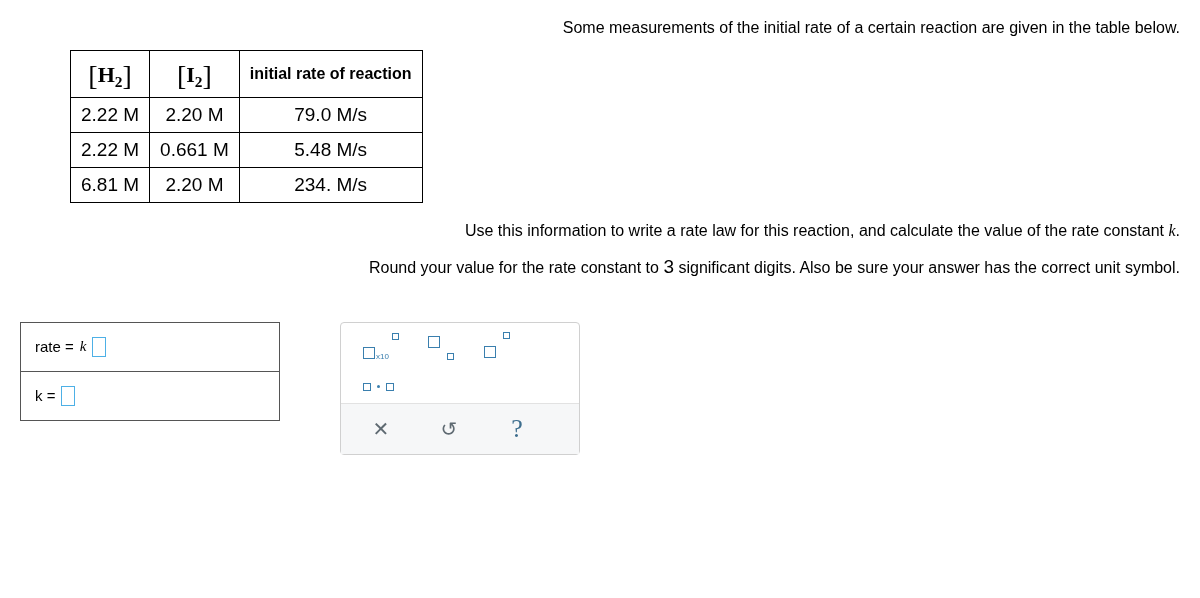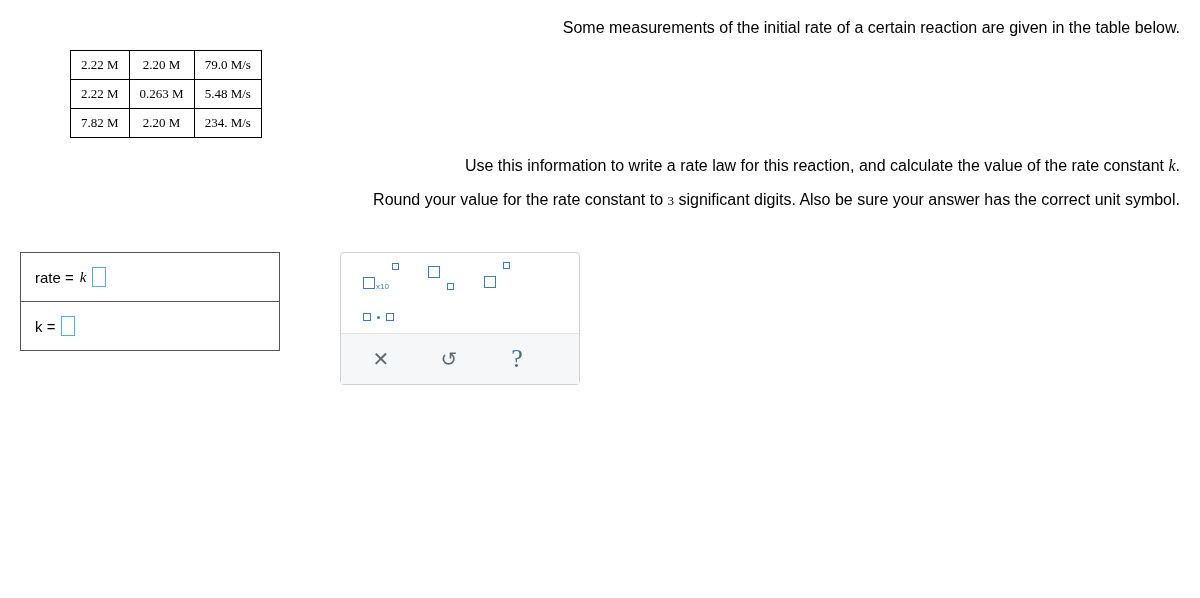--- a/index.html
+++ b/index.html
@@ -17,21 +17,21 @@
     border-collapse: collapse;
     margin: 8px 0 16px 50px;
   }
   .data-table td, .data-table th {
     border: 1px solid #000;
     padding: 6px 10px;
     text-align: center;
     font-weight: normal;
   }
   .data-table th { font-weight: bold; }
-  .serif { font-family: Liberation Serif, serif; font-size: 13px; }
+  .serif { font-family: Liberation Sans, sans-serif; font-size: 19px; }
   .hdr-formula { font-family: "Times New Roman", serif; font-size: 22px; }
   .sub { font-size: 0.7em; vertical-align: sub; }
   .lbracket, .rbracket { font-size: 28px; font-weight: normal; position: relative; top: 3px; }
 
   .answer-area {
     display: flex;
     gap: 60px;
     margin-top: 40px;
     align-items: flex-start;
   }
@@ -111,32 +111,45 @@
   .ctl-icon { color:#5f6a72; font-size:20px; }
   .ctl-icon.q { font-family:"Times New Roman",serif; font-size:26px; color:#3e6e8e; }
 </style>
 </head>
 <body>
 
 <div class="prompt-text">Some measurements of the initial rate of a certain reaction are given in the table below.</div>
 
 <table class="data-table">
   <tbody>
+      <tr>
+    <th>
+      <span class="hdr-formula">
+        <span class="lbracket">[</span><span>H</span><span class="sub">2</span><span class="rbracket">]</span>
+      </span>
+    </th>
+    <th>
+      <span class="hdr-formula">
+        <span class="lbracket">[</span><span>I</span><span class="sub">2</span><span class="rbracket">]</span>
+      </span>
+    </th>
+    <th>initial rate of reaction</th>
+  </tr>
   <tr>
     <td class="serif">2.22 M</td>
     <td class="serif">2.20 M</td>
     <td class="serif">79.0 M/s</td>
   </tr>
   <tr>
     <td class="serif">2.22 M</td>
-    <td class="serif">0.263 M</td>
+    <td class="serif">0.661 M</td>
     <td class="serif">5.48 M/s</td>
   </tr>
   <tr>
-    <td class="serif">7.82 M</td>
+    <td class="serif">6.81 M</td>
     <td class="serif">2.20 M</td>
     <td class="serif">234. M/s</td>
   </tr>
 </tbody>
   </table>
 
 <div class="prompt-text">
   <span>Use this information to write a rate law for this reaction, and calculate the value of the rate constant </span><span class="italic-k">k</span><span>.</span>
 </div>
 

